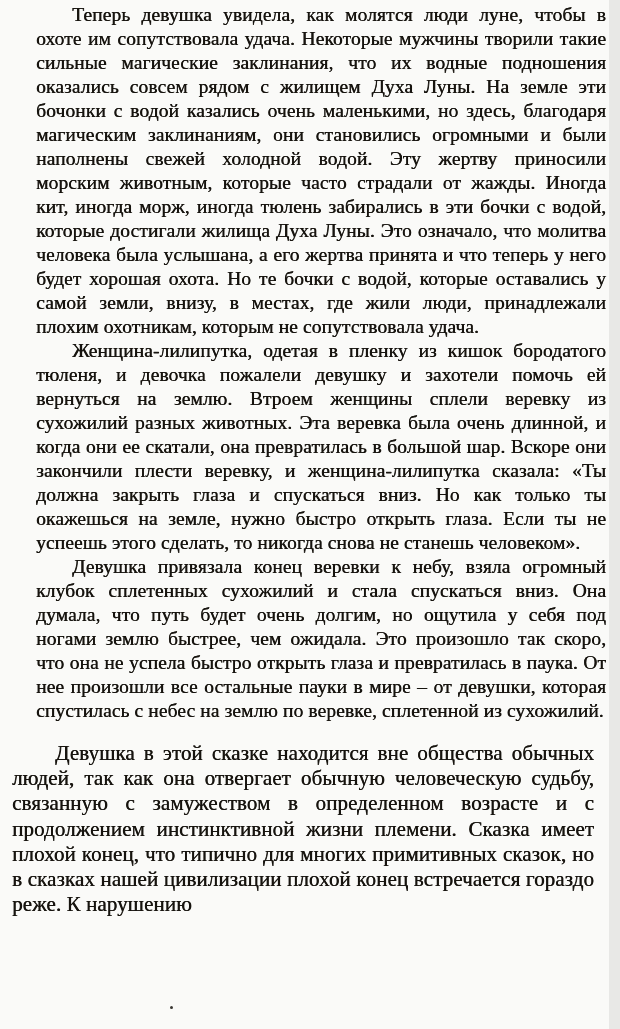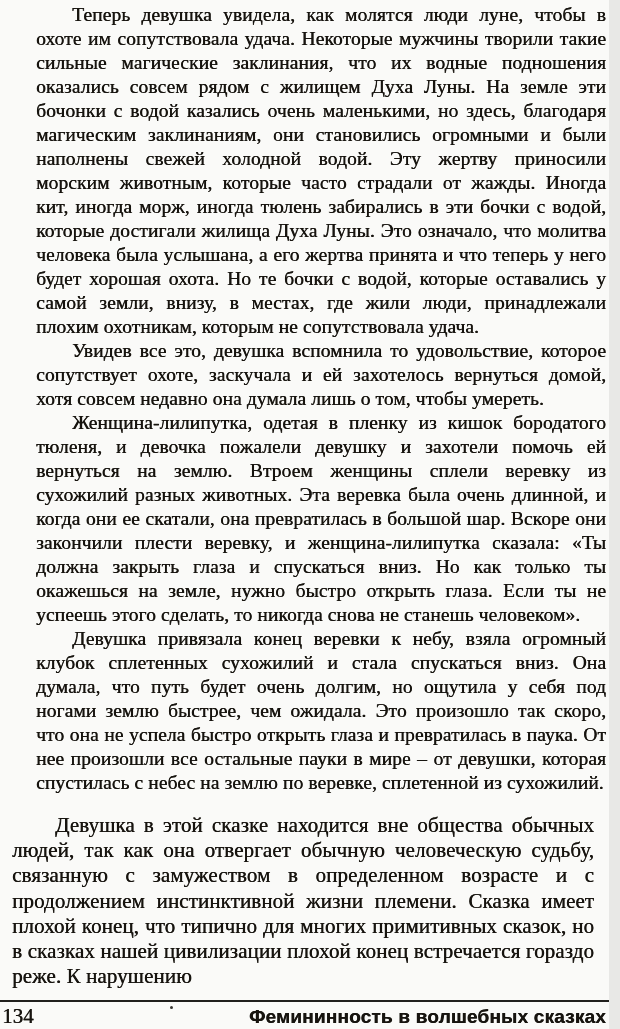--- a/index.html
+++ b/index.html
@@ -88,34 +88,26 @@
 </style>
 </head>
 <body>
 
 <div class="page">
 
   <div class="text-block">
 
     <section class="story">
       <p>Теперь девушка увидела, как молятся люди луне, чтобы в охоте им сопутствовала удача. Некоторые мужчины творили такие сильные магические заклинания, что их водные подношения оказались совсем рядом с жилищем Духа Луны. На земле эти бочонки с водой казались очень маленькими, но здесь, благодаря магическим заклинаниям, они становились огромными и были наполнены свежей холодной водой. Эту жертву приносили морским животным, которые часто страдали от жажды. Иногда кит, иногда морж, иногда тюлень забирались в эти бочки с водой, которые достигали жилища Духа Луны. Это означало, что молитва человека была услышана, а его жертва принята и что теперь у него будет хорошая охота. Но те бочки с водой, которые оставались у самой земли, внизу, в местах, где жили люди, принадлежали плохим охотникам, которым не сопутствовала удача.</p>
-      <p>Увидев все это, девушка вспомнила то удовольствие, которое сопутствует охоте, заскучала и ей захотелось вернуться домой, хотя совсем недавно она думала лишь о том, чтобы умереть.</p>
       <p>Женщина-лилипутка, одетая в пленку из кишок бородатого тюленя, и девочка пожалели девушку и захотели помочь ей вернуться на землю. Втроем женщины сплели веревку из сухожилий разных животных. Эта веревка была очень длинной, и когда они ее скатали, она превратилась в большой шар. Вскоре они закончили плести веревку, и женщина-лилипутка сказала: «Ты должна закрыть глаза и спускаться вниз. Но как только ты окажешься на земле, нужно быстро открыть глаза. Если ты не успеешь этого сделать, то никогда снова не станешь человеком».</p>
       <p>Девушка привязала конец веревки к небу, взяла огромный клубок сплетенных сухожилий и стала спускаться вниз. Она думала, что путь будет очень долгим, но ощутила у себя под ногами землю быстрее, чем ожидала. Это произошло так скоро, что она не успела быстро открыть глаза и превратилась в паука. От нее произошли все остальные пауки в мире – от девушки, которая спустилась с небес на землю по веревке, сплетенной из сухожилий.</p>
     </section>
 
     <section class="commentary">
       <p>Девушка в этой сказке находится вне общества обычных людей, так как она отвергает обычную человеческую судьбу, связанную с замужеством в определенном возрасте и с продолжением инстинктивной жизни племени. Сказка имеет плохой конец, что типично для многих примитивных сказок, но в сказках нашей цивилизации плохой конец встречается гораздо реже. К нарушению</p>
     </section>
 
   </div>
 
   <div class="scan-speck"></div>
 
-  <footer class="page-footer">
-    <div class="footer-rule"></div>
-    <div class="footer-row">
-      <span class="page-number">134</span>
-      <span class="running-title">Фемининность в волшебных сказках</span>
-    </div>
-  </footer>
 
 </div>
 
 </body></html>

